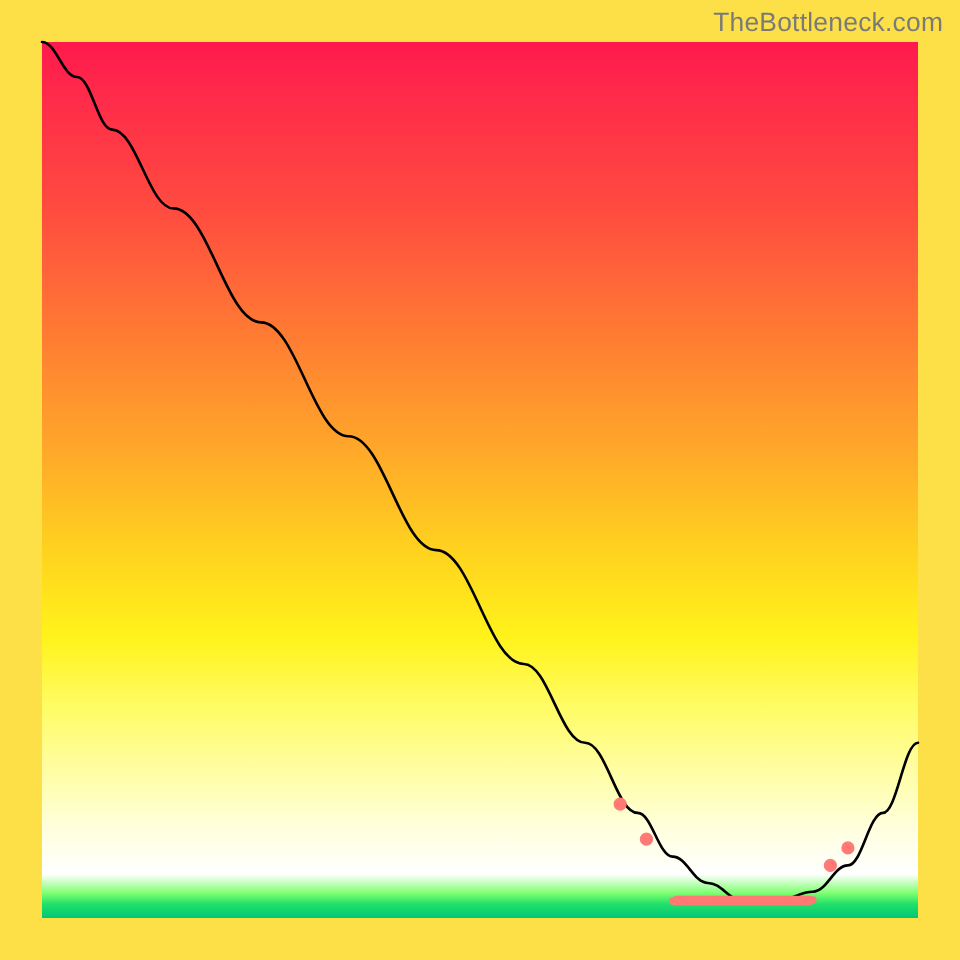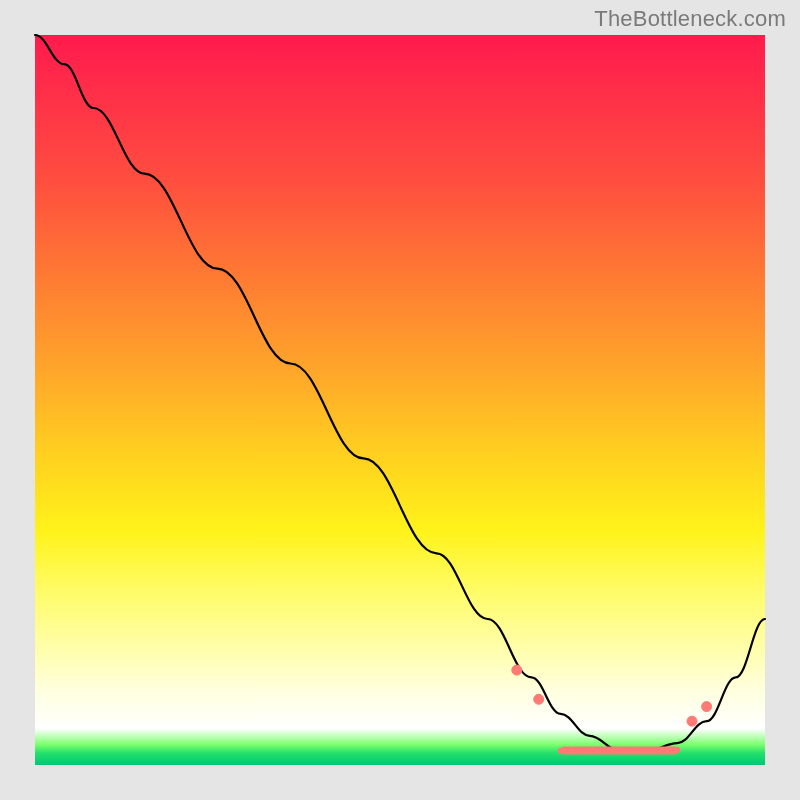--- a/index.html
+++ b/index.html
@@ -10,21 +10,21 @@
     background: #000;
     overflow: hidden;
     font-family: Arial, Helvetica, sans-serif;
   }
   .frame {
     position: absolute;
     left: 0;
     top: 0;
     width: 800px;
     height: 800px;
-    background: #e5e5e5;
+    background: #fde047;
   }
   .watermark {
     position: absolute;
     top: 6px;
     right: 14px;
     color: #7a7a7a;
     font-size: 22px;
     font-weight: 500;
     letter-spacing: 0.2px;
     user-select: none;

